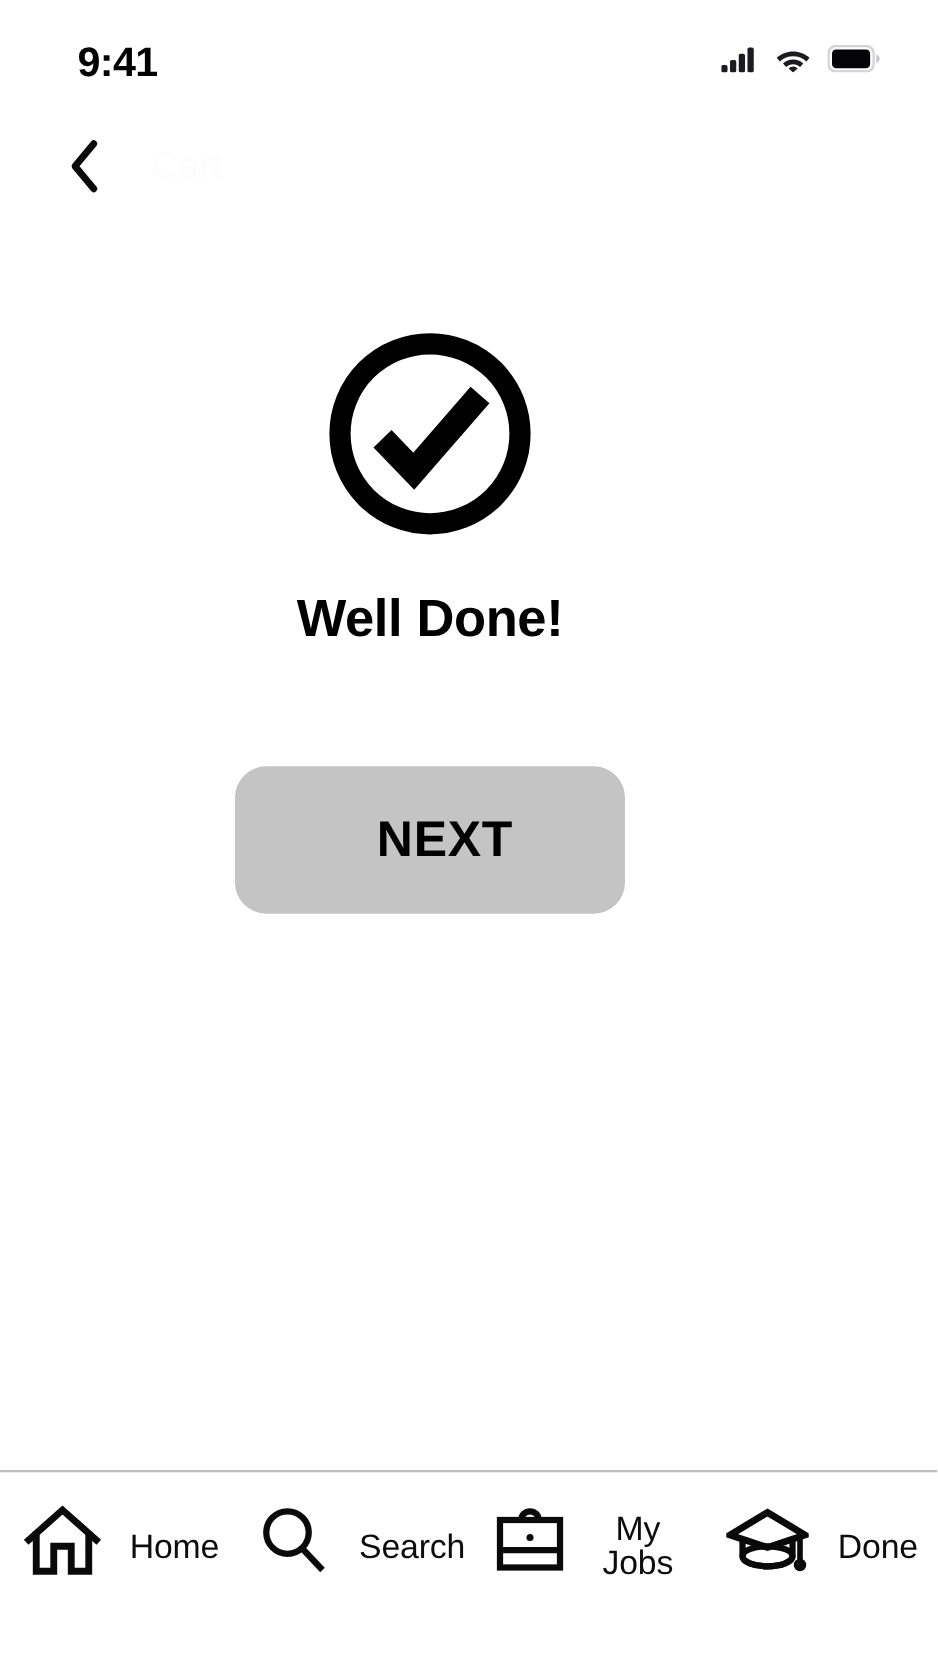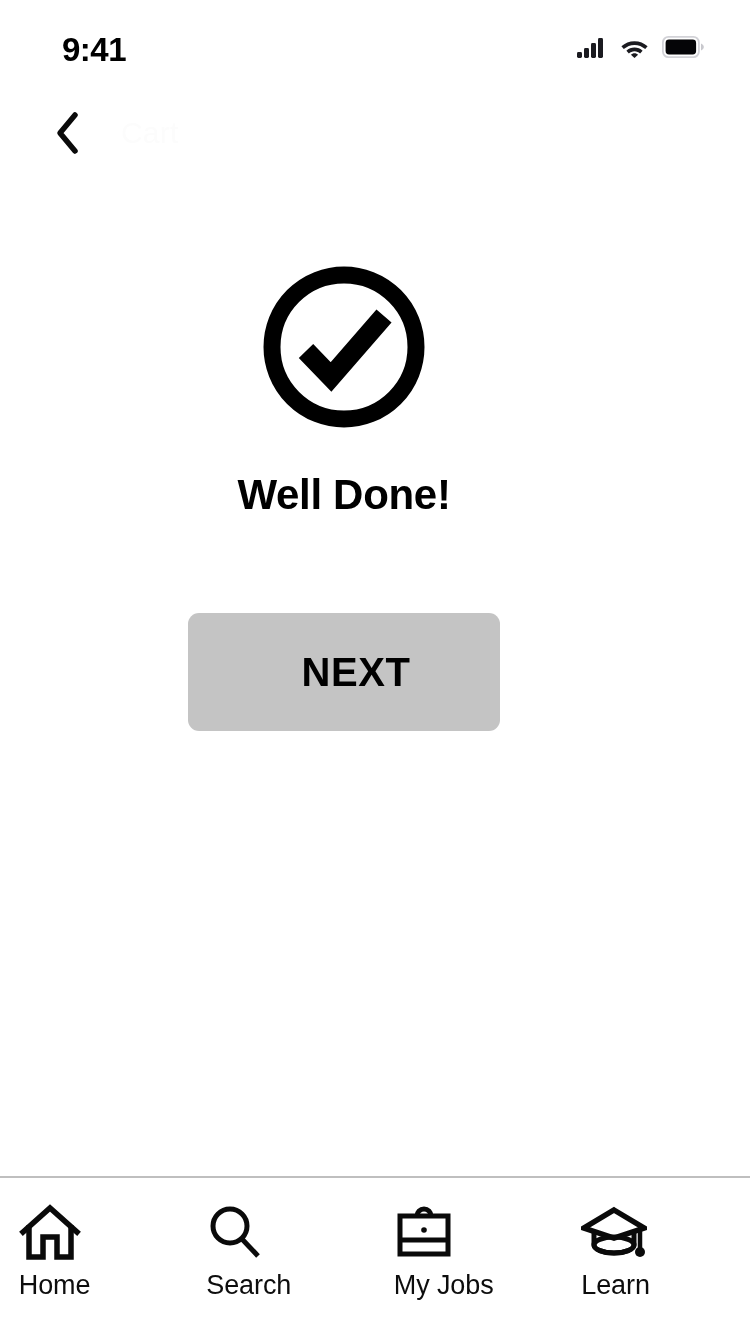--- a/index.html
+++ b/index.html
@@ -113,21 +113,21 @@
     max-width: 600px;
     letter-spacing: -0.2px;
   }
 
   .next-btn {
     margin-top: 97px;
     width: 312px;
     height: 118px;
     background: #c4c4c4;
     border: none;
-    border-radius: 11px;
+    border-radius: 25px;
     font-family: "Liberation Sans", sans-serif;
     font-size: 40px;
     font-weight: bold;
     color: #000000;
     letter-spacing: 0.6px;
     cursor: pointer;
     display: flex;
     align-items: center;
     justify-content: center;
     padding-left: 24px;
@@ -150,25 +150,25 @@
     height: 156px;
     background: #ffffff;
     display: flex;
     align-items: flex-start;
     justify-content: space-around;
     padding-top: 24px;
   }
   .tab-item {
     width: 150px;
     display: flex;
-    flex-direction: column;
-    align-items: flex-start;
+    align-items: center;
     cursor: pointer;
     background: none;
     border: none;
+    gap: 23px;
   }
   .tab-icon {
     height: 62px;
     display: flex;
     align-items: center;
     justify-content: center;
   }
   .tab-icon svg { display: block; }
   .tab-label {
     margin-top: 8px;
@@ -278,19 +278,19 @@
     <button class="tab-item">
       <span class="tab-icon">
         <svg width="66" height="58" viewBox="0 0 66 58">
           <polygon points="33,6 63,24 33,34 3,24" fill="none" stroke="#0a0a0a" stroke-width="5.5" stroke-linejoin="miter"></polygon>
           <path d="M13 27 L13 41 a20 8 0 0 0 40 0 L53 27" fill="none" stroke="#0a0a0a" stroke-width="5"></path>
           <ellipse cx="33" cy="41" rx="20" ry="8" fill="none" stroke="#0a0a0a" stroke-width="5"></ellipse>
           <line x1="59" y1="26" x2="59" y2="45" stroke="#0a0a0a" stroke-width="4.5"></line>
           <circle cx="59" cy="48" r="5" fill="#0a0a0a"></circle>
         </svg>
       </span>
-      <span class="tab-label">Learn</span>
+      <span class="tab-label">Done</span>
     </button>
 
 
   </div>
 
 </div>
 
 </body></html>

